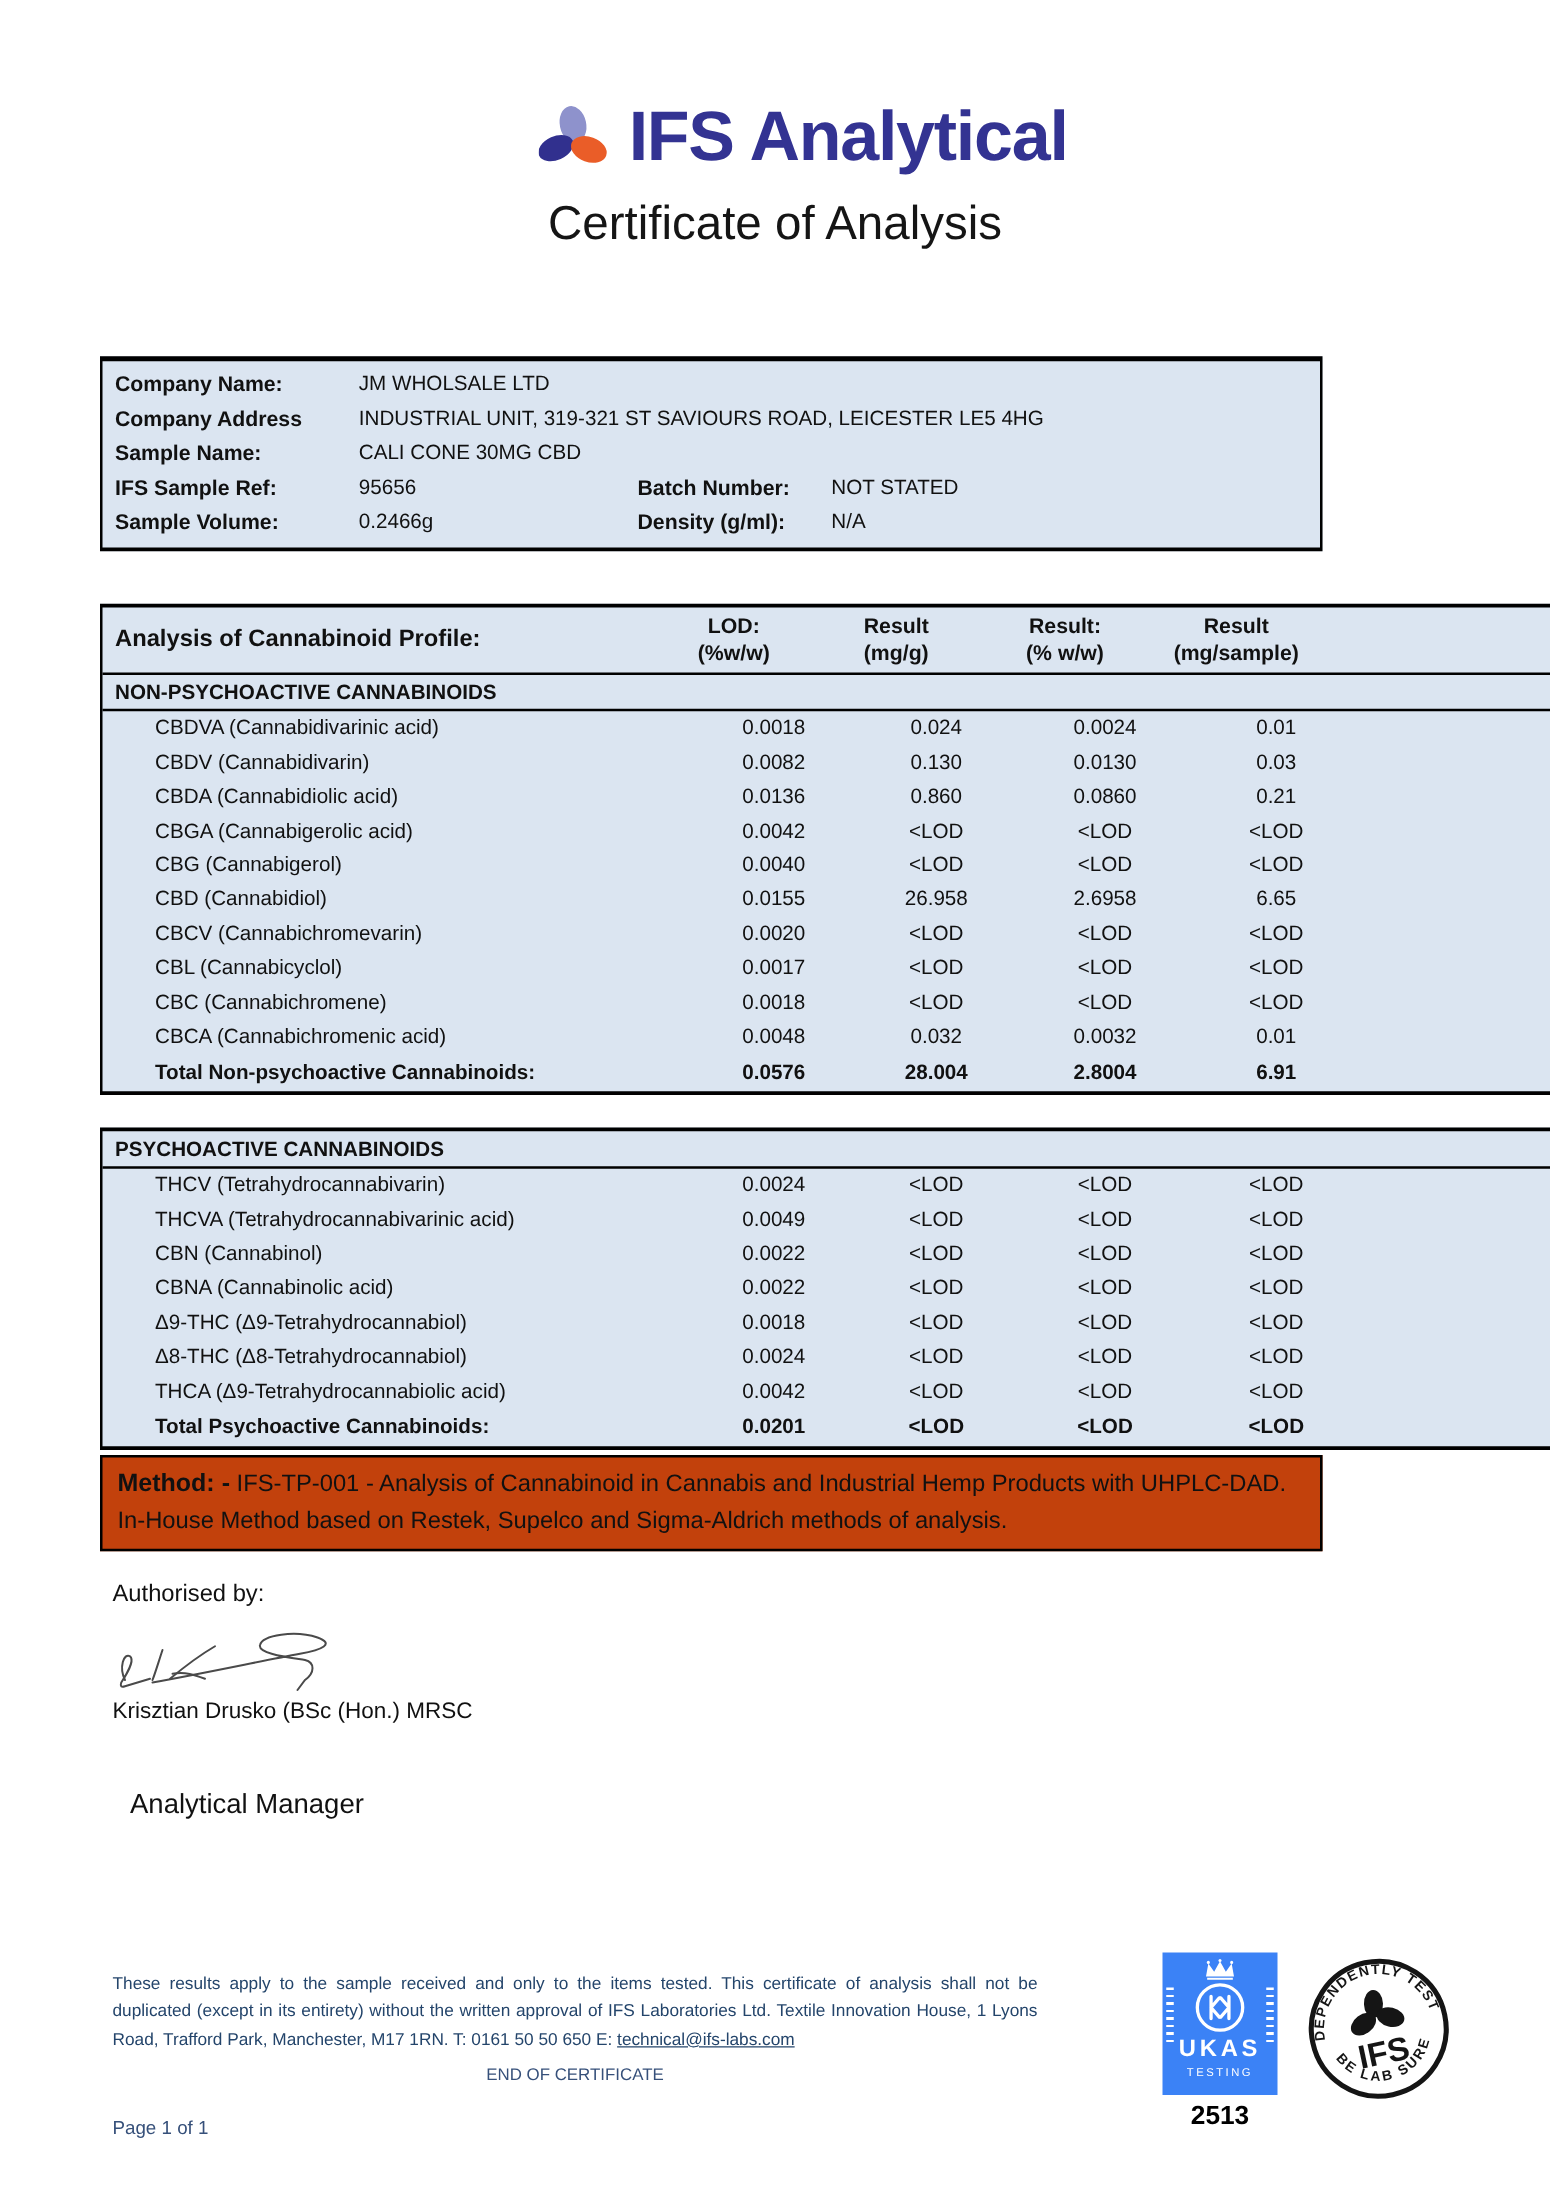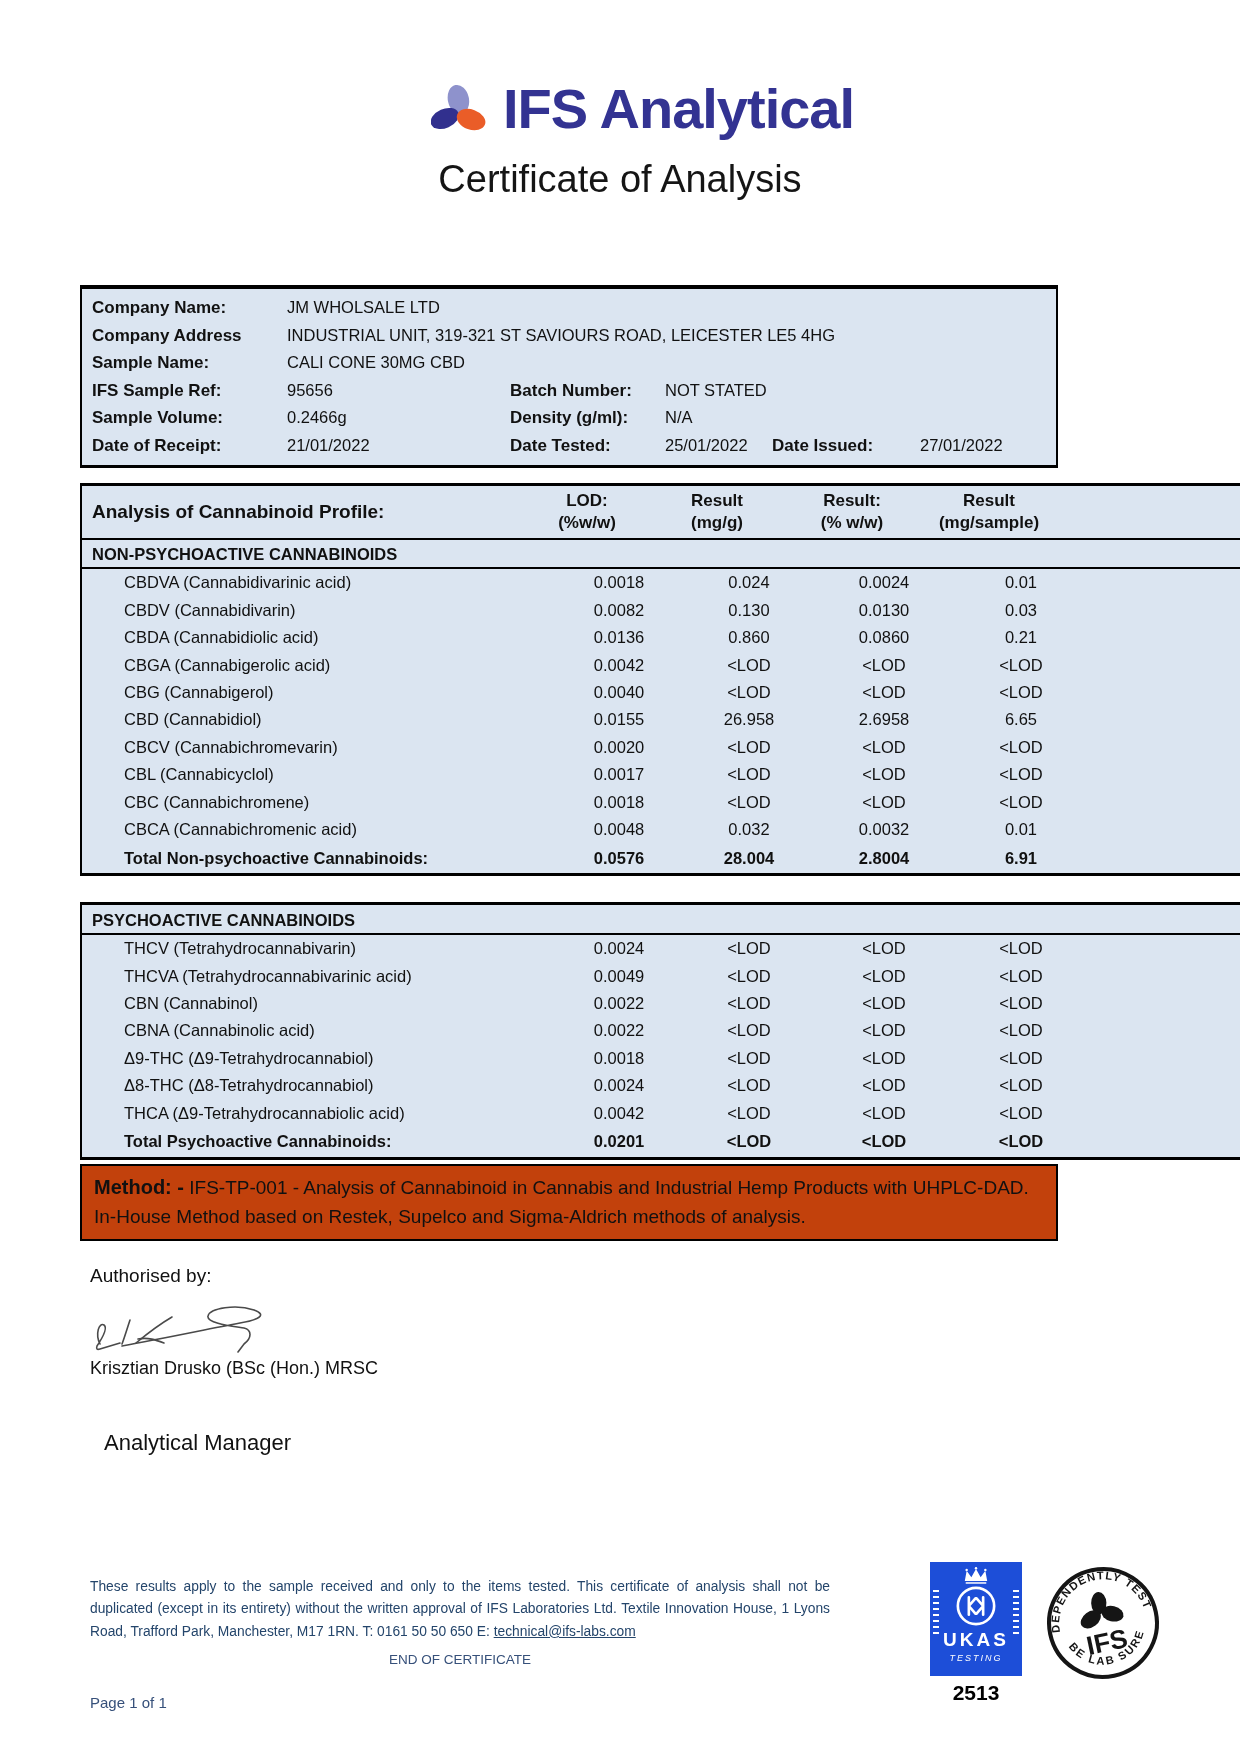--- a/index.html
+++ b/index.html
@@ -45,27 +45,27 @@
 
   
   .legal { position:absolute; left:90px; top:1576px; width:740px; font-size:13.8px; line-height:1.62;
            color:#24456b; text-align:justify; }
   .legal a { color:#24456b; text-decoration:underline; }
   .end-cert { position:absolute; left:90px; top:1652px; width:740px; text-align:center; font-size:13.5px; color:#36507a; }
   .page-num { position:absolute; left:90px; top:1694px; font-size:15px; color:#36507a; }
 
   
   .ukas { position:absolute; left:930px; top:1562px; width:92px; text-align:center; }
-  .ukas-rect { position:relative; width:92px; height:114px; background:#1d4ed8; color:#fff;
+  .ukas-rect { position:relative; width:92px; height:114px; background:#3b82f6; color:#fff;
                display:flex; flex-direction:column; align-items:center; padding-top:5px; }
   .ukas-rect .tick { position:absolute; width:6px; top:28px; height:46px;
                      background:repeating-linear-gradient(to bottom,#fff 0 2px, transparent 2px 6px); }
   .tick.tl { left:3px; } .tick.tr { right:3px; }
   .ukas-word { font-weight:bold; font-size:19px; letter-spacing:3px; margin-top:1px; }
-  .ukas-sub { font-size:9px; letter-spacing:2px; margin-top:2px;font-style:italic; }
+  .ukas-sub { font-size:9px; letter-spacing:2px; margin-top:2px; }
   .ukas-num { font-weight:bold; font-size:21px; color:#000; margin-top:5px; }
 
   
   .stamp { position:absolute; left:1044px; top:1564px; transform:rotate(-12deg); }
 </style>
 </head>
 <body>
 
 <div class="page">
 
@@ -114,28 +114,20 @@
         <span class="l"></span>
         <span class="v"></span>
       </div>
       <div class="irow">
         <span class="l">Sample Volume:</span>
         <span class="v">0.2466g</span>
         <span class="l">Density (g/ml):</span>
         <span class="v">N/A</span>
         <span class="l"></span>
         <span class="v"></span>
-      </div>
-      <div class="irow">
-        <span class="l">Date of Receipt:</span>
-        <span class="v">21/01/2022</span>
-        <span class="l">Date Tested:</span>
-        <span class="v">25/01/2022</span>
-        <span class="l">Date Issued:</span>
-        <span class="v">27/01/2022</span>
       </div>
     </div>
 
   <div class="ctable" style="top:483px;">
     <div class="cgrid ctable-header">
       <div class="profile-title">Analysis of Cannabinoid Profile:</div>
       <div class="col-head">
         <div>LOD:</div>
           <div>(%w/w)</div>
       </div>

